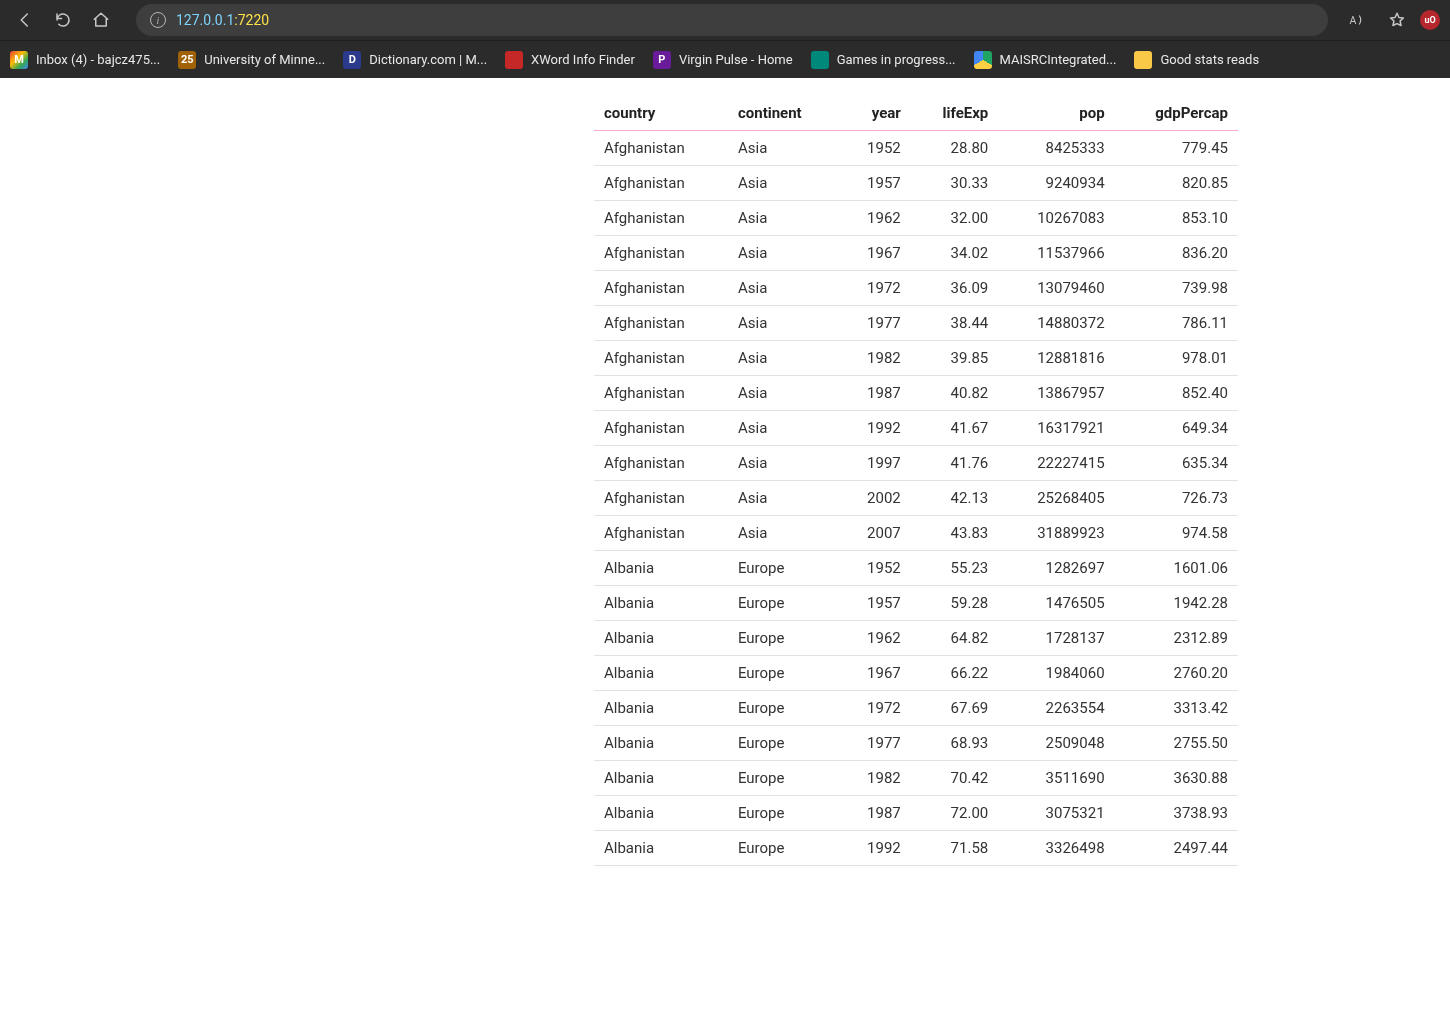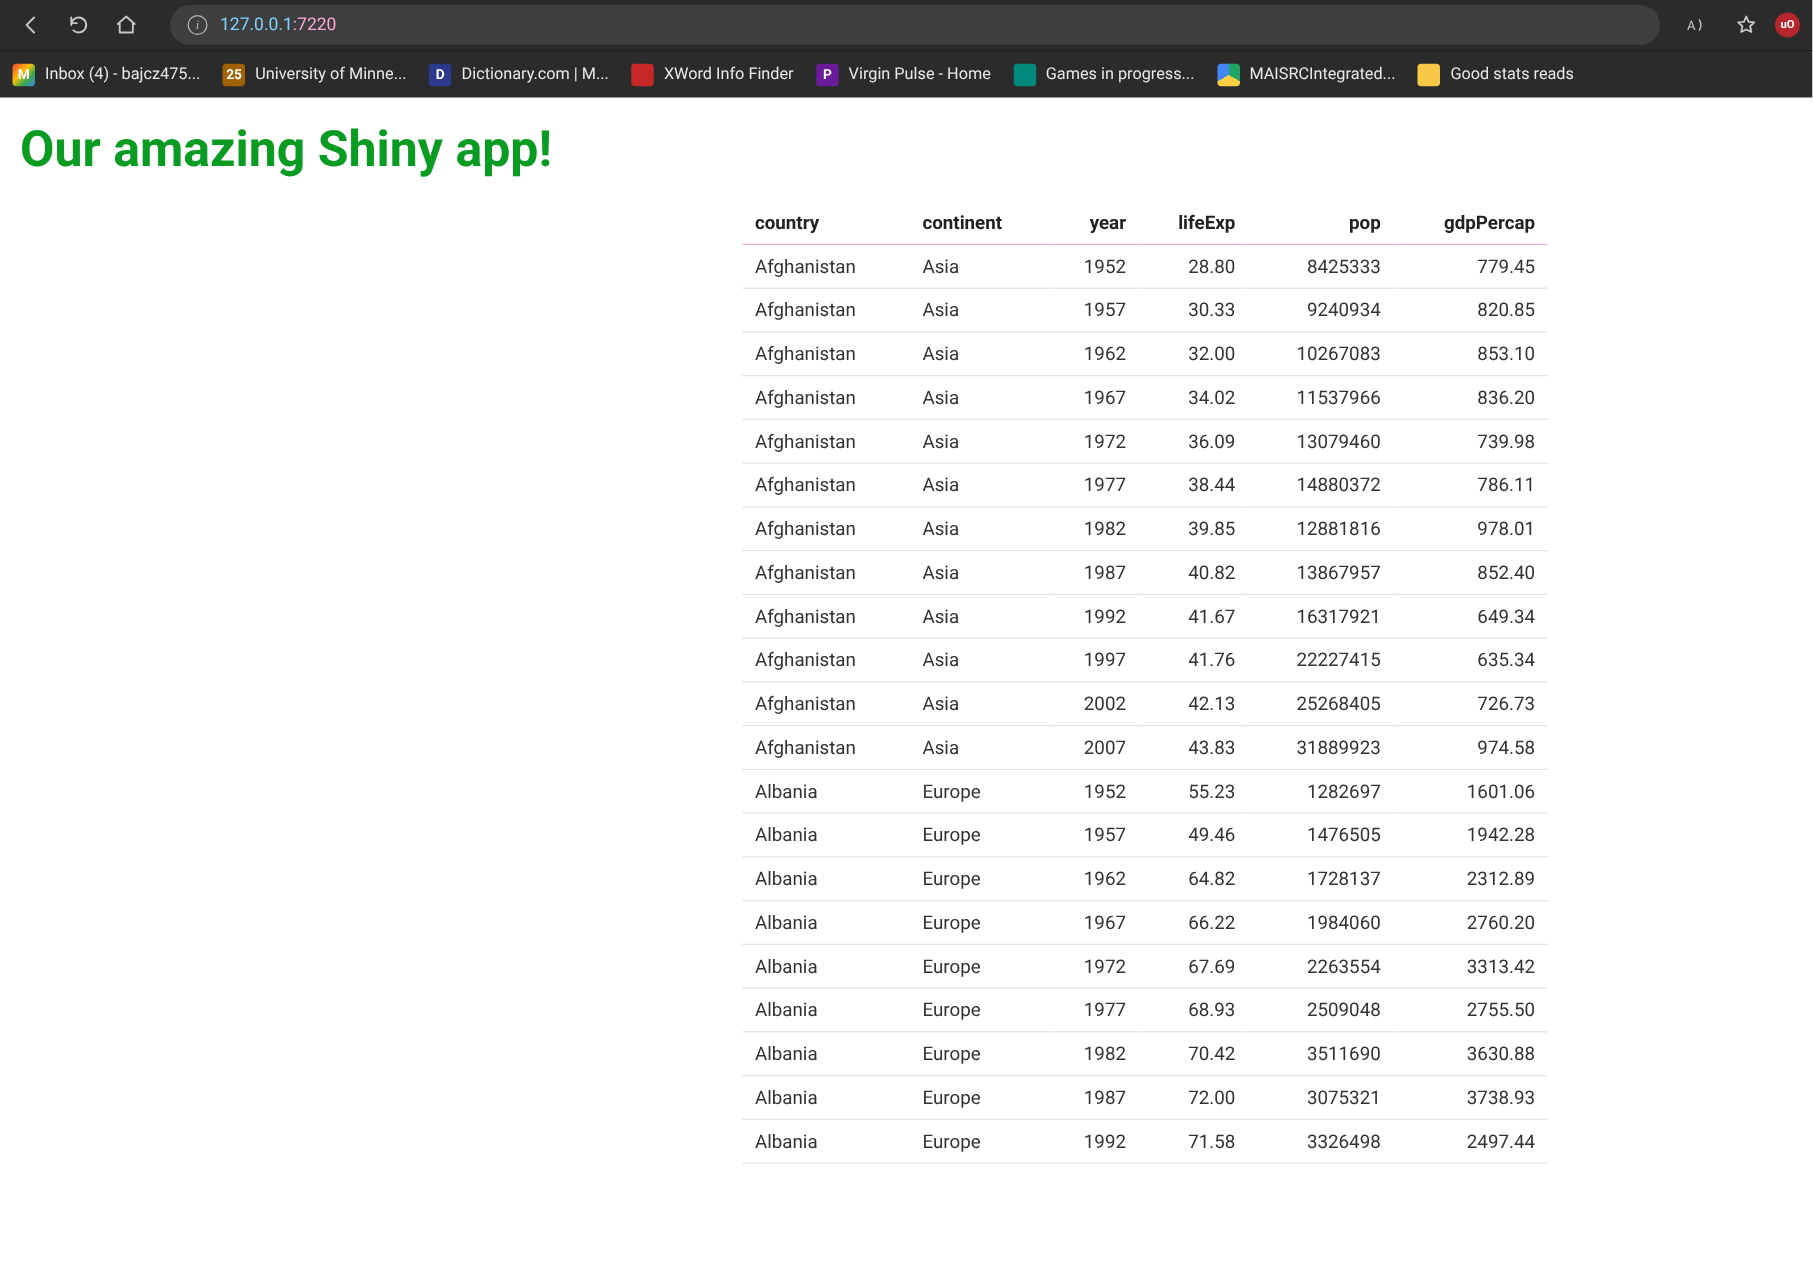--- a/index.html
+++ b/index.html
@@ -43,21 +43,21 @@
       color: #e3e3e3;
       font-size: 14px;
       gap: 10px;
     }
     .url-info-icon {
       width: 16px; height: 16px; border: 1.4px solid #b6b6b6; border-radius: 50%;
       display: inline-flex; align-items: center; justify-content: center;
       font-size: 10px; font-family: serif; font-style: italic; color: #b6b6b6;
     }
     .url-host { color: #7dd3fc; }
-    .url-port { color: #f9a8d4; }
+    .url-port { color: #fde047; }
     .right-icons { display: flex; align-items: center; gap: 6px; padding-right: 2px; }
     .ext-badge {
       width: 20px; height: 20px; background: #b5272d; border-radius: 50%;
       display: flex; align-items: center; justify-content: center;
       font-size: 9px; font-weight: bold; color: #fff;
     }
     .bookmarks-row {
       display: flex;
       align-items: center;
       height: 38px;
@@ -191,21 +191,20 @@
         <span>MAISRCIntegrated...</span>
       </div>
       <div class="bm">
         <span class="bm-icon i-folder"></span>
         <span>Good stats reads</span>
       </div>
     </div>
 </div>
 
 <div class="page-content">
-  <h1 class="page-title">Our amazing Shiny app!</h1>
   <div class="two-col">
     <div class="spacer-col"></div>
     <div class="table-wrap">
       <table class="data" id="datatable">
         <thead>
             <tr id="thead-row">
               <th>country</th>
               <th>continent</th>
               <th class="num">year</th>
               <th class="num">lifeExp</th>
@@ -315,21 +314,21 @@
               <td>Europe</td>
               <td class="num">1952</td>
               <td class="num">55.23</td>
               <td class="num">1282697</td>
               <td class="num">1601.06</td>
             </tr>
             <tr>
               <td>Albania</td>
               <td>Europe</td>
               <td class="num">1957</td>
-              <td class="num">49.46</td>
+              <td class="num">59.28</td>
               <td class="num">1476505</td>
               <td class="num">1942.28</td>
             </tr>
             <tr>
               <td>Albania</td>
               <td>Europe</td>
               <td class="num">1962</td>
               <td class="num">64.82</td>
               <td class="num">1728137</td>
               <td class="num">2312.89</td>

